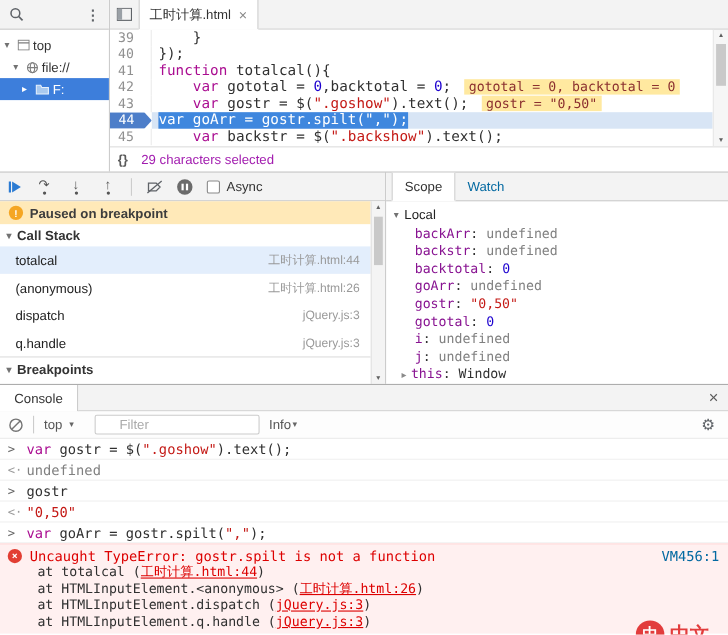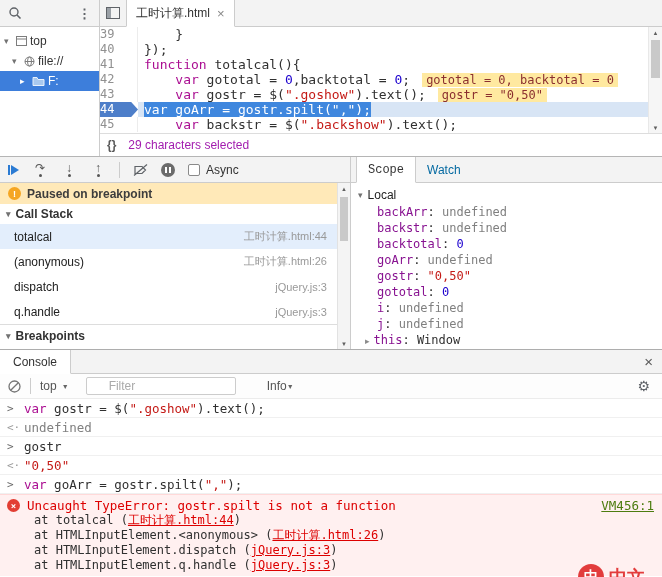--- a/index.html
+++ b/index.html
@@ -20,21 +20,21 @@
 
   
   .editor { position:absolute; left:100px; top:0; right:0; height:156px; }
   .tabbar { height:27px; background:#f3f3f3; border-bottom:1px solid #ccc; display:flex; align-items:stretch; }
   .navtoggle { width:26px; display:flex; align-items:center; justify-content:center; }
   .tab { background:#fff; border-left:1px solid #ccc; border-right:1px solid #ccc; display:flex; align-items:center; padding:0 9px; gap:7px; margin-bottom:-1px; border-bottom:1px solid #fff; z-index:1; }
   .tabclose { color:#888; font-size:13px; }
   .code { position:absolute; top:27px; left:0; right:14px; height:106px; background:#fff;
           font-family:"DejaVu Sans Mono", monospace; font-size:13px; line-height:15px; white-space:pre; overflow:hidden; }
   .codeline { display:flex; height:15px; }
-  .gutter { width:38px; flex:none; text-align:left; padding-right:8px; color:#909090; font-size:12px; border-right:1px solid #ececec; }
+  .gutter { width:38px; flex:none; text-align:center; padding-right:8px; color:#909090; font-size:12px; border-right:1px solid #ececec; }
   .gutter-bp { background:#4d7ec9; color:#fff; clip-path:polygon(0 0,82% 0,100% 50%,82% 100%,0 100%); border-right:none; }
   .linetext { flex:1; padding-left:6px; }
   .exec-line .linetext { background:#d8e5f5; }
   .tk-plain { color:#303030; } .tk-kw { color:#aa0d91; } .tk-str { color:#c41a16; }
   .tk-num { color:#1c00cf; } .tk-undef { color:#808080; } .tk-obj { color:#303030; }
   .tk-sel { background:#3f87de; color:#fff; }
   .badge { display:inline-block; margin-left:12px; padding:0 4px; height:14px; line-height:14px; background:#ffe9a0; color:#8b2f2f; font-size:12px; }
   .statusbar { position:absolute; top:133px; left:0; right:0; height:23px; border-top:1px solid #ddd; background:#fff; display:flex; align-items:center; gap:12px; padding:0 7px; }
   .pp { color:#5a5a5a; font-weight:bold; }
   .statustext { color:#a21caf; }
@@ -66,48 +66,48 @@
   .frame { height:25px; width:337px; display:flex; align-items:center; justify-content:space-between; padding:0 10px 0 14px; background:#fff; }
   .frame.active { background:#e3eefc; }
   .frame .fn { color:#222; }
   .frame .loc { color:#999; font-size:11px; }
   .dbg-scrollbar { position:absolute; left:337px; top:26px; bottom:0; width:13px; background:#f4f4f4; border-left:1px solid #e2e2e2; }
   .dbg-scrollbar .sb-thumb { top:14px; height:44px; }
   .dbg-divider { position:absolute; left:350px; top:0; width:1px; height:100%; background:#ccc; }
   .dbg-right { position:absolute; left:351px; top:0; right:0; height:100%; }
   .side-tabs { height:26px; background:#f3f3f3; border-bottom:1px solid #ccc; display:flex; align-items:stretch; }
   .side-tab { padding:0 11px; display:flex; align-items:center; color:#0369a1; }
-  .side-tab.selected { background:#fff; border-left:1px solid #ccc; border-right:1px solid #ccc; margin-left:5px; margin-bottom:-1px; border-bottom:1px solid #fff; color:#333;font-family:Liberation Mono, monospace; }
+  .side-tab.selected { background:#fff; border-left:1px solid #ccc; border-right:1px solid #ccc; margin-left:5px; margin-bottom:-1px; border-bottom:1px solid #fff; color:#333; }
   .scope-body { padding-top:3px; }
   .scope-section { display:flex; align-items:center; gap:5px; padding:2px 7px; color:#222; }
   .scope-item { padding:1px 0 1px 26px; line-height:14px; font-family:"DejaVu Sans Mono", monospace; font-size:12px; white-space:pre; }
   .scope-item .tri { color:#8a8a8a; font-size:9px; margin-left:-12px; margin-right:4px; font-family:"Liberation Sans",sans-serif; }
   .scope-name { color:#881391; }
 
   
   .console { position:absolute; top:349px; left:0; width:662px; bottom:0; border-top:1px solid #adadad; background:#fff; overflow:hidden; }
   .con-header { height:24px; background:#f3f3f3; border-bottom:1px solid #ccc; display:flex; align-items:stretch; justify-content:space-between; }
   .con-tab { background:#fff; border-right:1px solid #ccc; display:flex; align-items:center; padding:0 13px; margin-bottom:-1px; border-bottom:1px solid #fff; color:#333; }
   .con-close { display:flex; align-items:center; padding:0 9px; color:#5a5a5a; font-size:15px; }
   .con-toolbar { height:25px; border-bottom:1px solid #ececec; display:flex; align-items:center; gap:9px; padding:0 8px; background:#fdfdfd; }
   .ctx { display:flex; align-items:center; gap:5px; color:#555; }
   .dd-arrow { font-size:7px; color:#666; }
   .filter-input { width:150px; height:18px; border:1px solid #ccc; border-radius:2px; font-size:12px; padding:0 22px; margin-left:8px; font-family:"Liberation Sans",sans-serif; color:#333; }
   .filter-input::placeholder { color:#aaa; }
-  .level { width:74px; display:flex; align-items:center; margin-left:22px; color:#555; }
+  .level { width:74px; display:flex; align-items:center; color:#555; }
   .gear { margin-left:auto; padding-right:4px; font-size:14px; color:#5f6368; }
   .con-log { font-family:"DejaVu Sans Mono", monospace; font-size:12.5px; }
   .con-row { min-height:19px; display:flex; align-items:center; padding:1px 8px 1px 7px; border-bottom:1px solid #f0f0f0; }
   .chev { width:17px; flex:none; color:#9a9a9a; font-size:11px; }
   .con-row.input .chev { color:#666; }
   .con-text { white-space:pre; }
   .err { background:#fff0f0; border-top:1px solid #ffd9d9; padding:3px 8px 3px 7px; color:#dd0000; font-family:"DejaVu Sans Mono", monospace; font-size:12px; }
   .err-head { display:flex; align-items:center; font-size:12.5px; }
   .err-icon { width:13px; height:13px; border-radius:50%; background:#e23e33; color:#fff; font-size:9px; font-weight:bold; display:flex; align-items:center; justify-content:center; flex:none; margin-right:7px; }
-  .err-link { margin-left:auto; text-decoration:underline; color:#4d7c0f; }
+  .err-link { margin-left:auto; color:#0369a1; }
   .err-line { padding-left:27px; line-height:15px; white-space:pre; }
   .tk-link { text-decoration:underline; color:inherit; }
 
   
   .wm { position:absolute; right:17px; bottom:-13px; display:flex; align-items:center; gap:5px; z-index:5; }
   .wm-circle { width:26px; height:26px; border-radius:50%; background:#e23c3c; color:#fff; display:flex; align-items:center; justify-content:center; font-size:14px; font-weight:bold; }
   .wm-label { color:#e23c3c; font-size:18px; font-weight:bold; }
 
   svg { display:block; }
 </style>

